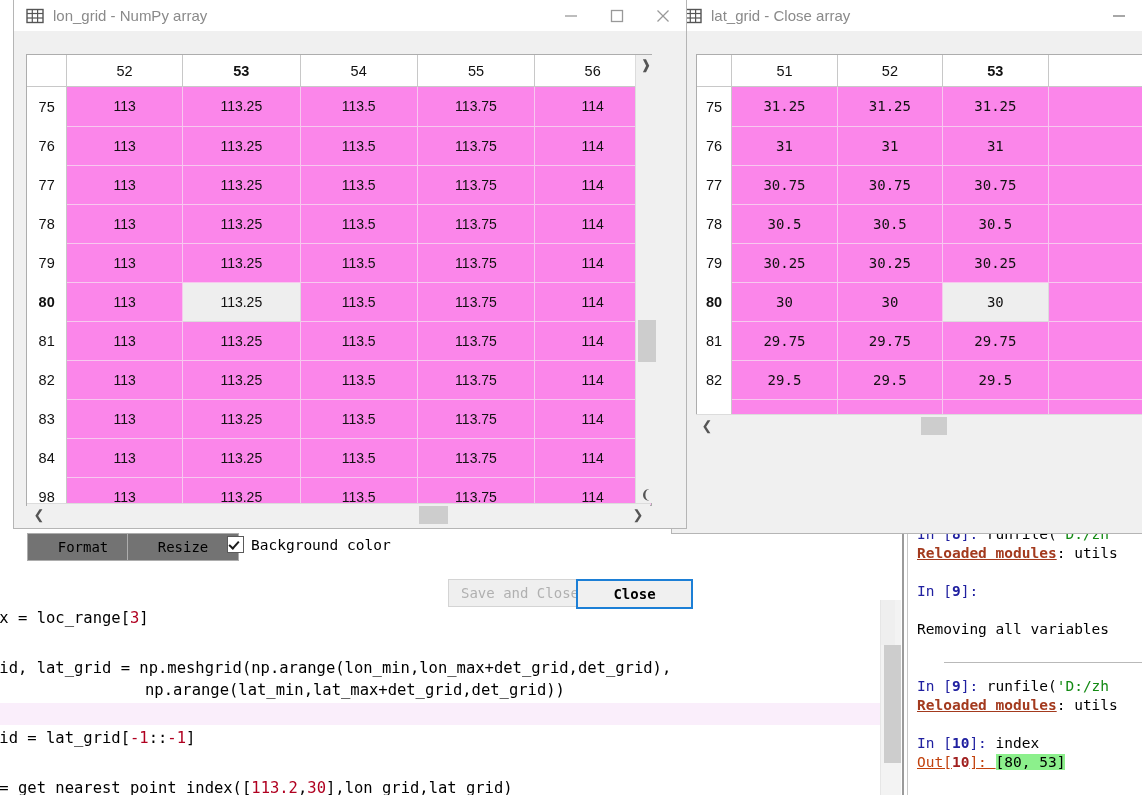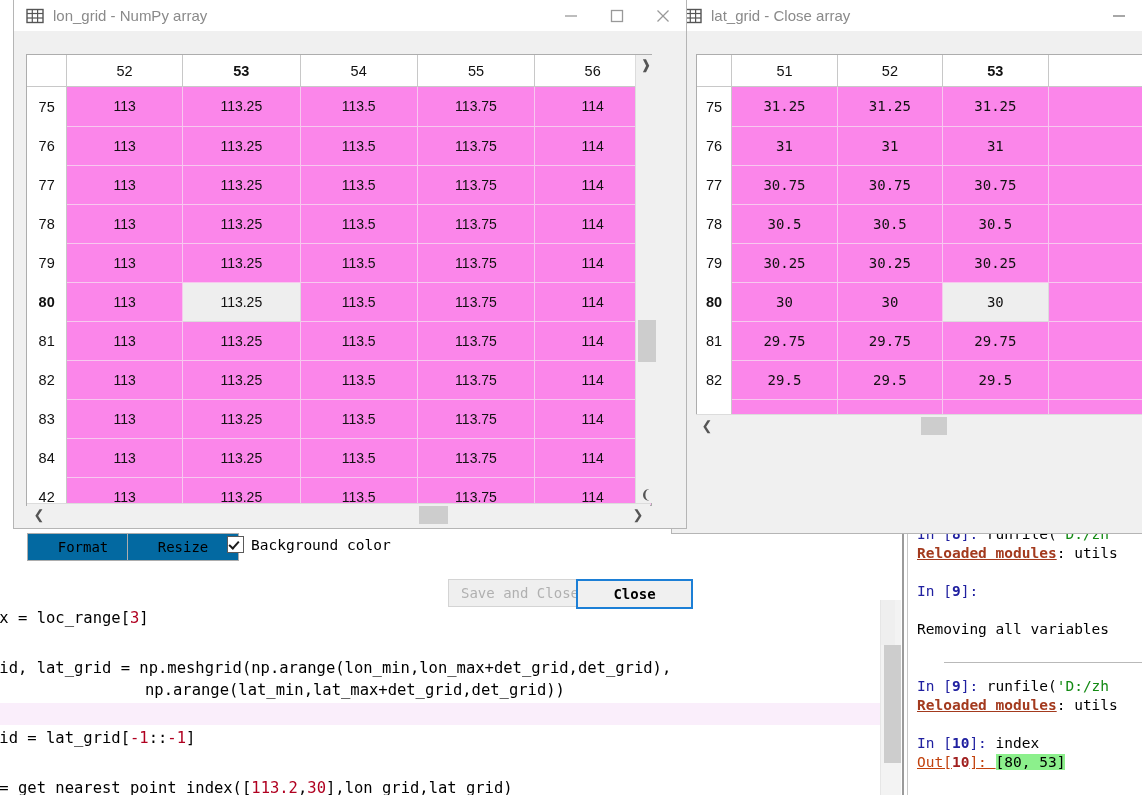--- a/index.html
+++ b/index.html
@@ -78,21 +78,21 @@
   .sans td{font-family:"Liberation Sans",sans-serif;}
 
   
   .vsb{position:absolute;background:#f0f0f0;border-left:1px solid #dcdcdc;width:20px;}
   .hsb{position:absolute;background:#f0f0f0;border-top:1px solid #dcdcdc;height:22px;}
   .sb-thumb{position:absolute;background:#cdcdcd;}
   .sb-arrow{position:absolute;display:flex;align-items:center;justify-content:center;color:#555;font-size:13px;}
 
   
   .btn{
-    background:#0369a1;border:1px solid #adadad;height:26px;
+    background:#737373;border:1px solid #adadad;height:26px;
     font-family:"DejaVu Sans Mono","Liberation Mono",monospace;
     font-size:14px;color:#000;cursor:pointer;padding:0 10px;
     display:flex;align-items:center;justify-content:center;position:absolute;
   }
   .btn.disabled{color:#b0b0b0;border:1px solid #d4d4d4;background:#efefef;cursor:default;}
   .btn.primary{border:2px solid #1c7fd6;background:#f0f0f0;font-weight:bold;}
   .chkwrap{position:absolute;display:flex;align-items:center;}
   .chkbox{width:15px;height:15px;border:1px solid #5a5a5a;background:#fff;position:relative;flex:none;}
   .chkbox:after{
     content:"";position:absolute;left:3px;top:2px;width:4px;height:8px;
@@ -374,21 +374,21 @@
           </tr>
           <tr>
             <th class="rowh" style="width: 40px; height: 37px;">84</th>
             <td style="width: 124px; background: rgb(251, 134, 234);">113</td>
             <td style="width: 124px; background: rgb(251, 134, 234);">113.25</td>
             <td style="width: 124px; background: rgb(251, 134, 234);">113.5</td>
             <td style="width: 124px; background: rgb(251, 134, 234);">113.75</td>
             <td style="width: 124px; background: rgb(251, 134, 234);">114</td>
           </tr>
           <tr>
-            <th class="rowh" style="width: 40px; height: 37px;">42</th>
+            <th class="rowh" style="width: 40px; height: 37px;">98</th>
             <td style="width: 124px; background: rgb(251, 134, 234);">113</td>
             <td style="width: 124px; background: rgb(251, 134, 234);">113.25</td>
             <td style="width: 124px; background: rgb(251, 134, 234);">113.5</td>
             <td style="width: 124px; background: rgb(251, 134, 234);">113.75</td>
             <td style="width: 124px; background: rgb(251, 134, 234);">114</td>
           </tr>
         </tbody>
       </table>
   </div>
 

